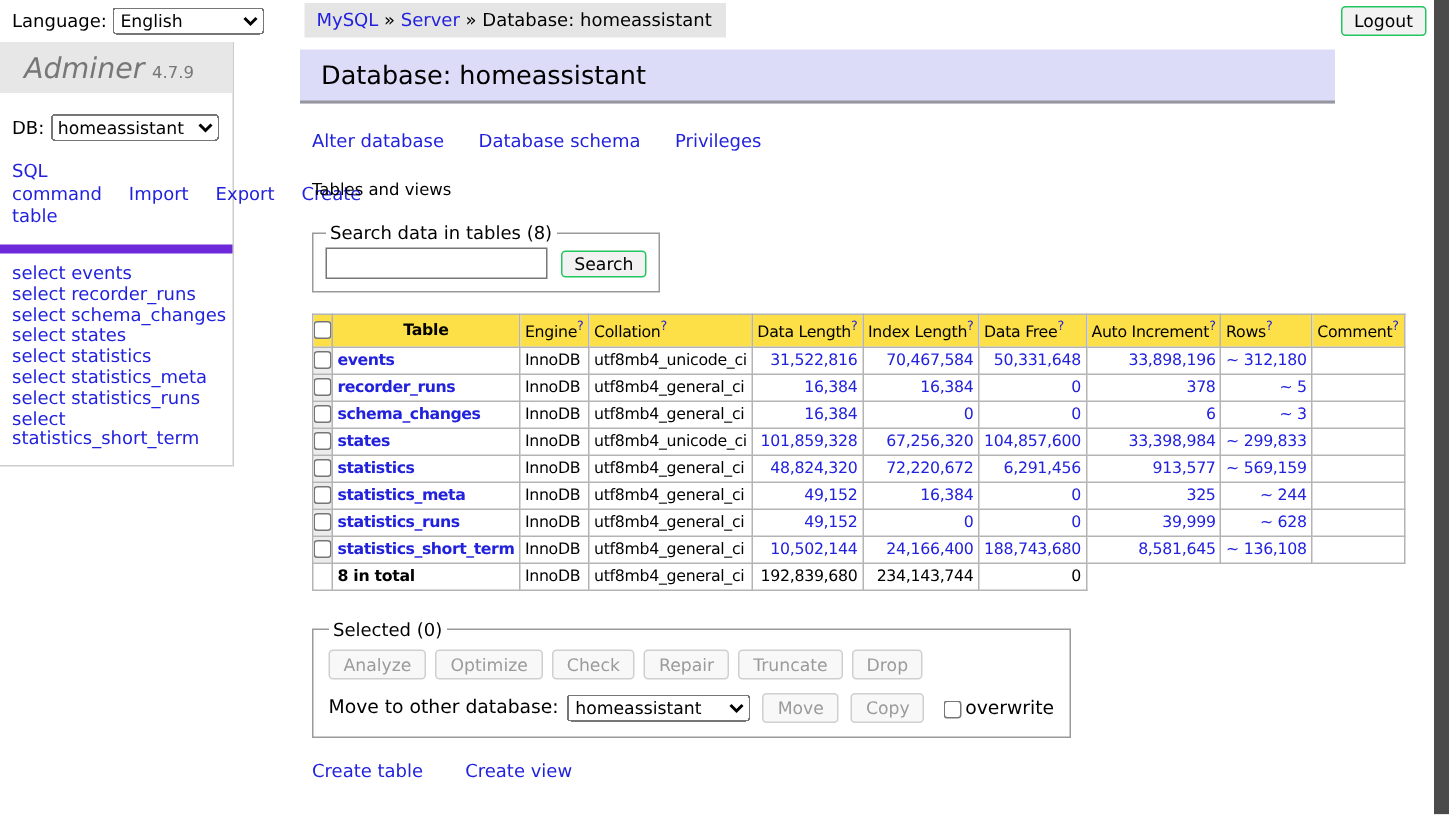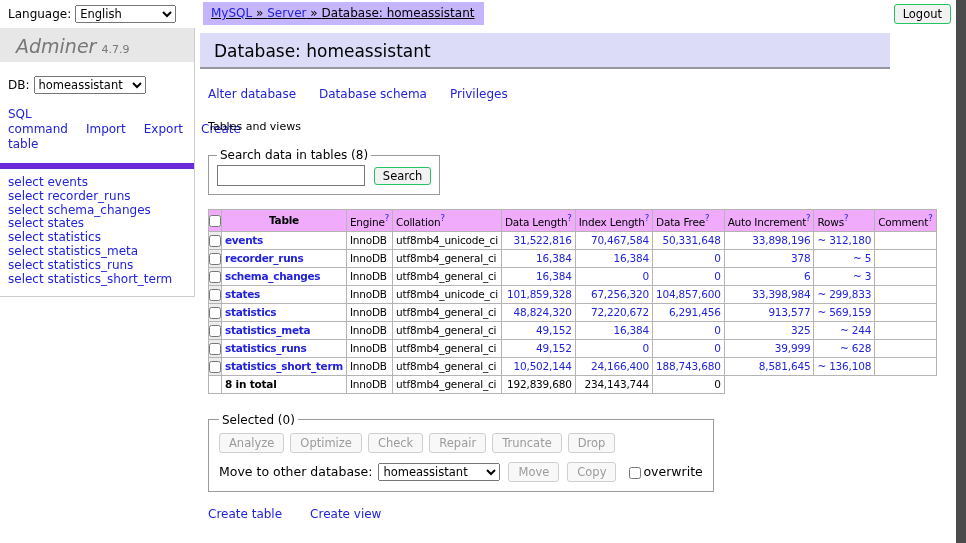--- a/index.html
+++ b/index.html
@@ -23,34 +23,34 @@
   button.dis {
     font-family:inherit; font-size:11.5px; color:#9b9b9b;
     background:#f8f8f8; border:1px solid #cfcfcf; border-radius:3px;
     padding:2px 9px;
   }
 
   
   .scrollbar { position:absolute; right:0; top:0; width:10px; height:543px; background:#4b4b4b; }
 
   
-  .sidebar { position:absolute; left:0; top:28px; width:195px; }
+  .sidebar { position:absolute; left:0; top:28px; width:156px; }
   .menu-wrap { border-right:1px solid #ccc; }
   .brand { height:34px; background:#e7e7e7; padding:7px 0 0 16px; box-sizing:border-box; }
   .brand .appname { font-style:italic; font-size:19px; color:#777; }
   .brand .appver { font-size:11px; color:#777; margin-left:5px; }
   .db-row { margin:14px 0 0 8px; }
   .db-row select { width:112px; font-size:11.5px; font-family:inherit; margin-left:4px; }
   .side-actions { padding:13px 8px 11px 8px; border-bottom:6px solid #6d28d9; line-height:15px; }
   .side-actions a { margin-right:18px; }
   .side-tables { padding:7px 0 10px 8px; border-bottom:1px solid #ccc; }
   .side-tables a { display:block; line-height:13.8px; }
 
   
-  .breadcrumb { position:absolute; left:203px; top:2px; background:#c4b5fd; padding:4px 10px 5px 8px;text-decoration:underline; }
+  .breadcrumb { position:absolute; left:203px; top:2px; background:#e5e5e5; padding:4px 10px 5px 8px; }
   .breadcrumb .sep { color:#000; }
 
   
   .h2band {
     position:absolute; left:200px; top:33px; width:690px; height:34px;
     background:#dcdcf8; border-bottom:2px solid #96969e; box-sizing:content-box;
   }
   .h2band h2 { margin:0; padding:8px 0 0 14px; font-size:17px; font-weight:normal; }
 
   
@@ -63,21 +63,21 @@
   legend { font-size:12px; padding:0 3px; }
   fieldset.search-fs { margin-top:15px; padding:3px 8px 8px 8px; }
   .search-fs input[type=text] { width:142px; height:17px; border:1px solid #777; font-size:11.5px; vertical-align:middle; }
   .search-fs button { margin-left:5px; vertical-align:middle; padding:1px 8px; }
 
   table.dbtable { margin-top:14px; border-collapse:collapse; table-layout:fixed; font-size:10.5px; }
   .dbtable th, .dbtable td {
     border:1px solid #b4b4b4; padding:2px 3px; height:13px; line-height:13px;
     box-sizing:content-box; overflow:hidden; white-space:nowrap; letter-spacing:-0.2px;
   }
-  .dbtable thead th { background:#f0abfc; font-weight:normal; text-align:left; }
+  .dbtable thead th { background:#fde047; font-weight:normal; text-align:left; }
   .dbtable thead th.tname { font-weight:bold; text-align:center; }
   .dbtable td.check { background:#ececec; text-align:center; padding:1px 0; }
   .dbtable td.check-total { background:#fff; }
   .dbtable tbody th { background:#fff; text-align:left; font-weight:bold; }
   .dbtable tbody th a { font-weight:bold; letter-spacing:-0.3px; }
   .dbtable td.num { text-align:right; color:#2222dd; }
   .dbtable td.numk { text-align:right; color:#000; }
   .dbtable td.blank { border:none; }
   .dbtable sup.help { color:#2222dd; font-size:8.5px; cursor:pointer; }
   .dbtable input[type=checkbox] { width:12px; height:12px; margin:0; vertical-align:middle; }

